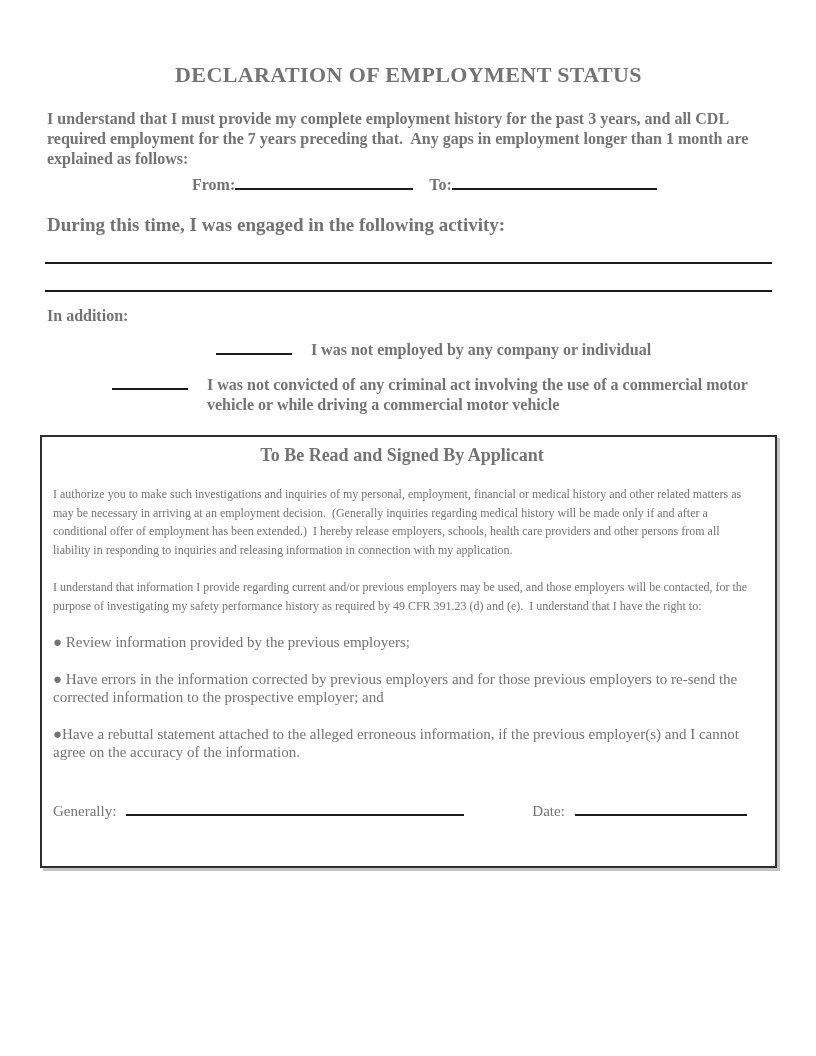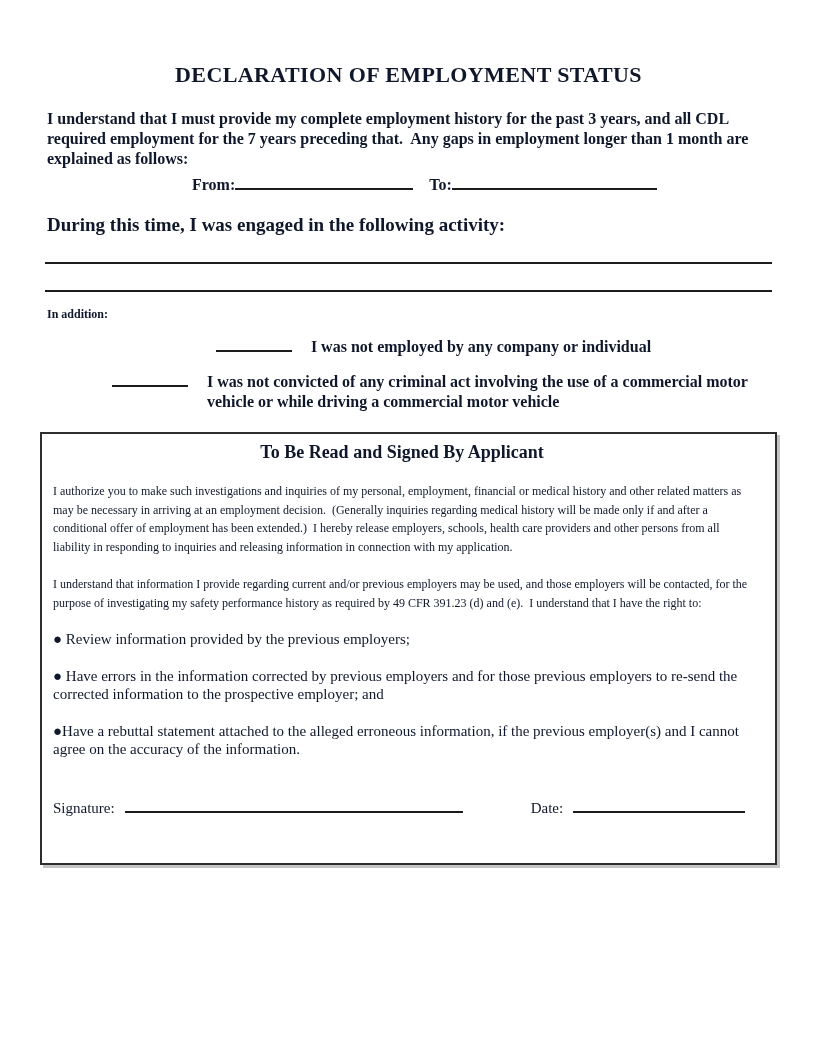--- a/index.html
+++ b/index.html
@@ -1,21 +1,21 @@
 <!DOCTYPE html>
 <html><head>
 <meta charset="utf-8">
 <style>
   html, body { margin: 0; padding: 0; background: #ffffff; }
   .page {
     position: relative;
     width: 816px;
     height: 910px;
     background: #ffffff;
-    color: #0f172a;
+    color: #737373;
     font-family: "Liberation Serif", "DejaVu Serif", serif;
     overflow: hidden;
     box-sizing: border-box;
   }
   .content { padding: 0 46px 0 47px; box-sizing: border-box; }
 
   .doc-title {
     margin-top: 62px;
     text-align: center;
     font-size: 22px;
@@ -55,21 +55,21 @@
   }
   .fill-line {
     height: 26px;
     border-bottom: 2px solid #1c1c1c;
     margin-left: -2px;
     margin-right: -2px;
   }
 
   .in-addition {
     margin-top: 15px;
-    font-size: 12px;
+    font-size: 16px;
     font-weight: bold;
   }
 
   .stmt-row {
     display: flex;
     align-items: flex-start;
     margin-top: 15px;
     font-size: 16px;
     font-weight: bold;
     line-height: 20px;
@@ -168,21 +168,21 @@
       <div class="box-title">To Be Read and Signed By Applicant</div>
 
       <p class="box-para">I authorize you to make such investigations and inquiries of my personal, employment, financial or medical history and other related matters as may be necessary in arriving at an employment decision.  (Generally inquiries regarding medical history will be made only if and after a conditional offer of employment has been extended.)  I hereby release employers, schools, health care providers and other persons from all liability in responding to inquiries and releasing information in connection with my application.</p>
       <p class="box-para">I understand that information I provide regarding current and/or previous employers may be used, and those employers will be contacted, for the purpose of investigating my safety performance history as required by 49 CFR 391.23 (d) and (e).  I understand that I have the right to:</p>
 
       <p class="box-bullet">● Review information provided by the previous employers;</p>
       <p class="box-bullet">● Have errors in the information corrected by previous employers and for those previous employers to re-send the corrected information to the prospective employer; and</p>
       <p class="box-bullet">●Have a rebuttal statement attached to the alleged erroneous information, if the previous employer(s) and I cannot agree on the accuracy of the information.</p>
 
       <div class="sig-row">
-        <span class="sig-label">Signature:</span>
+        <span class="sig-label">Generally:</span>
         <span class="sig-blank"></span>
         <span class="date-label">Date:</span>
         <span class="date-blank"></span>
       </div>
     </div>
 
   </div>
 </div>
 
 </body></html>

